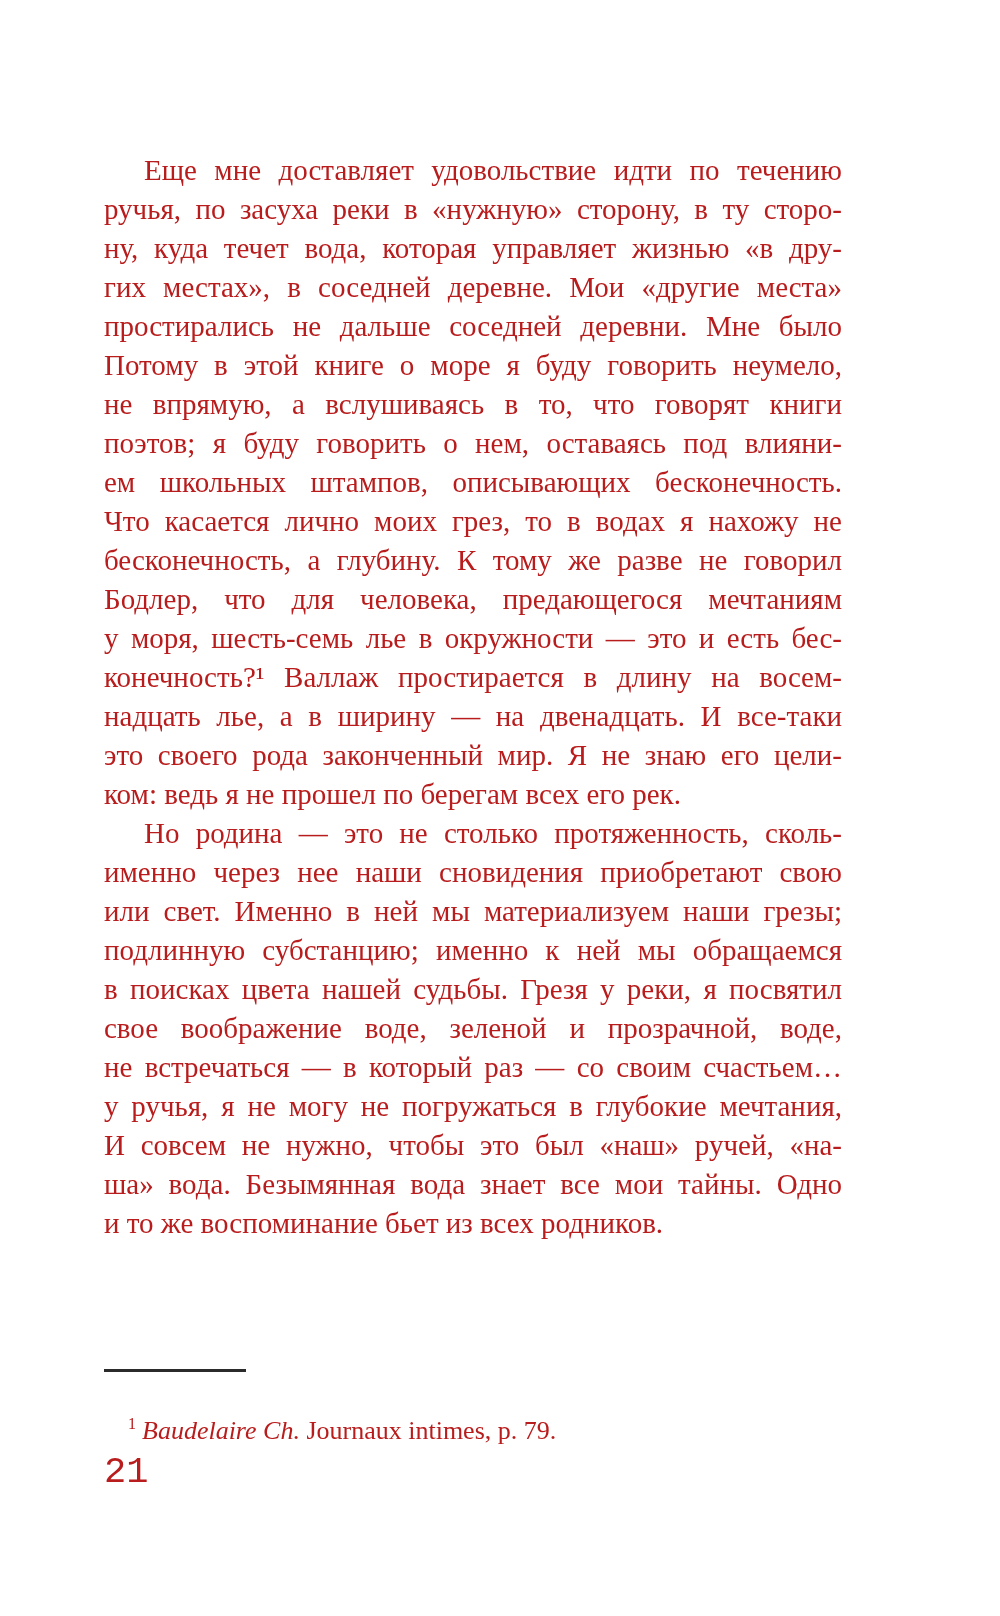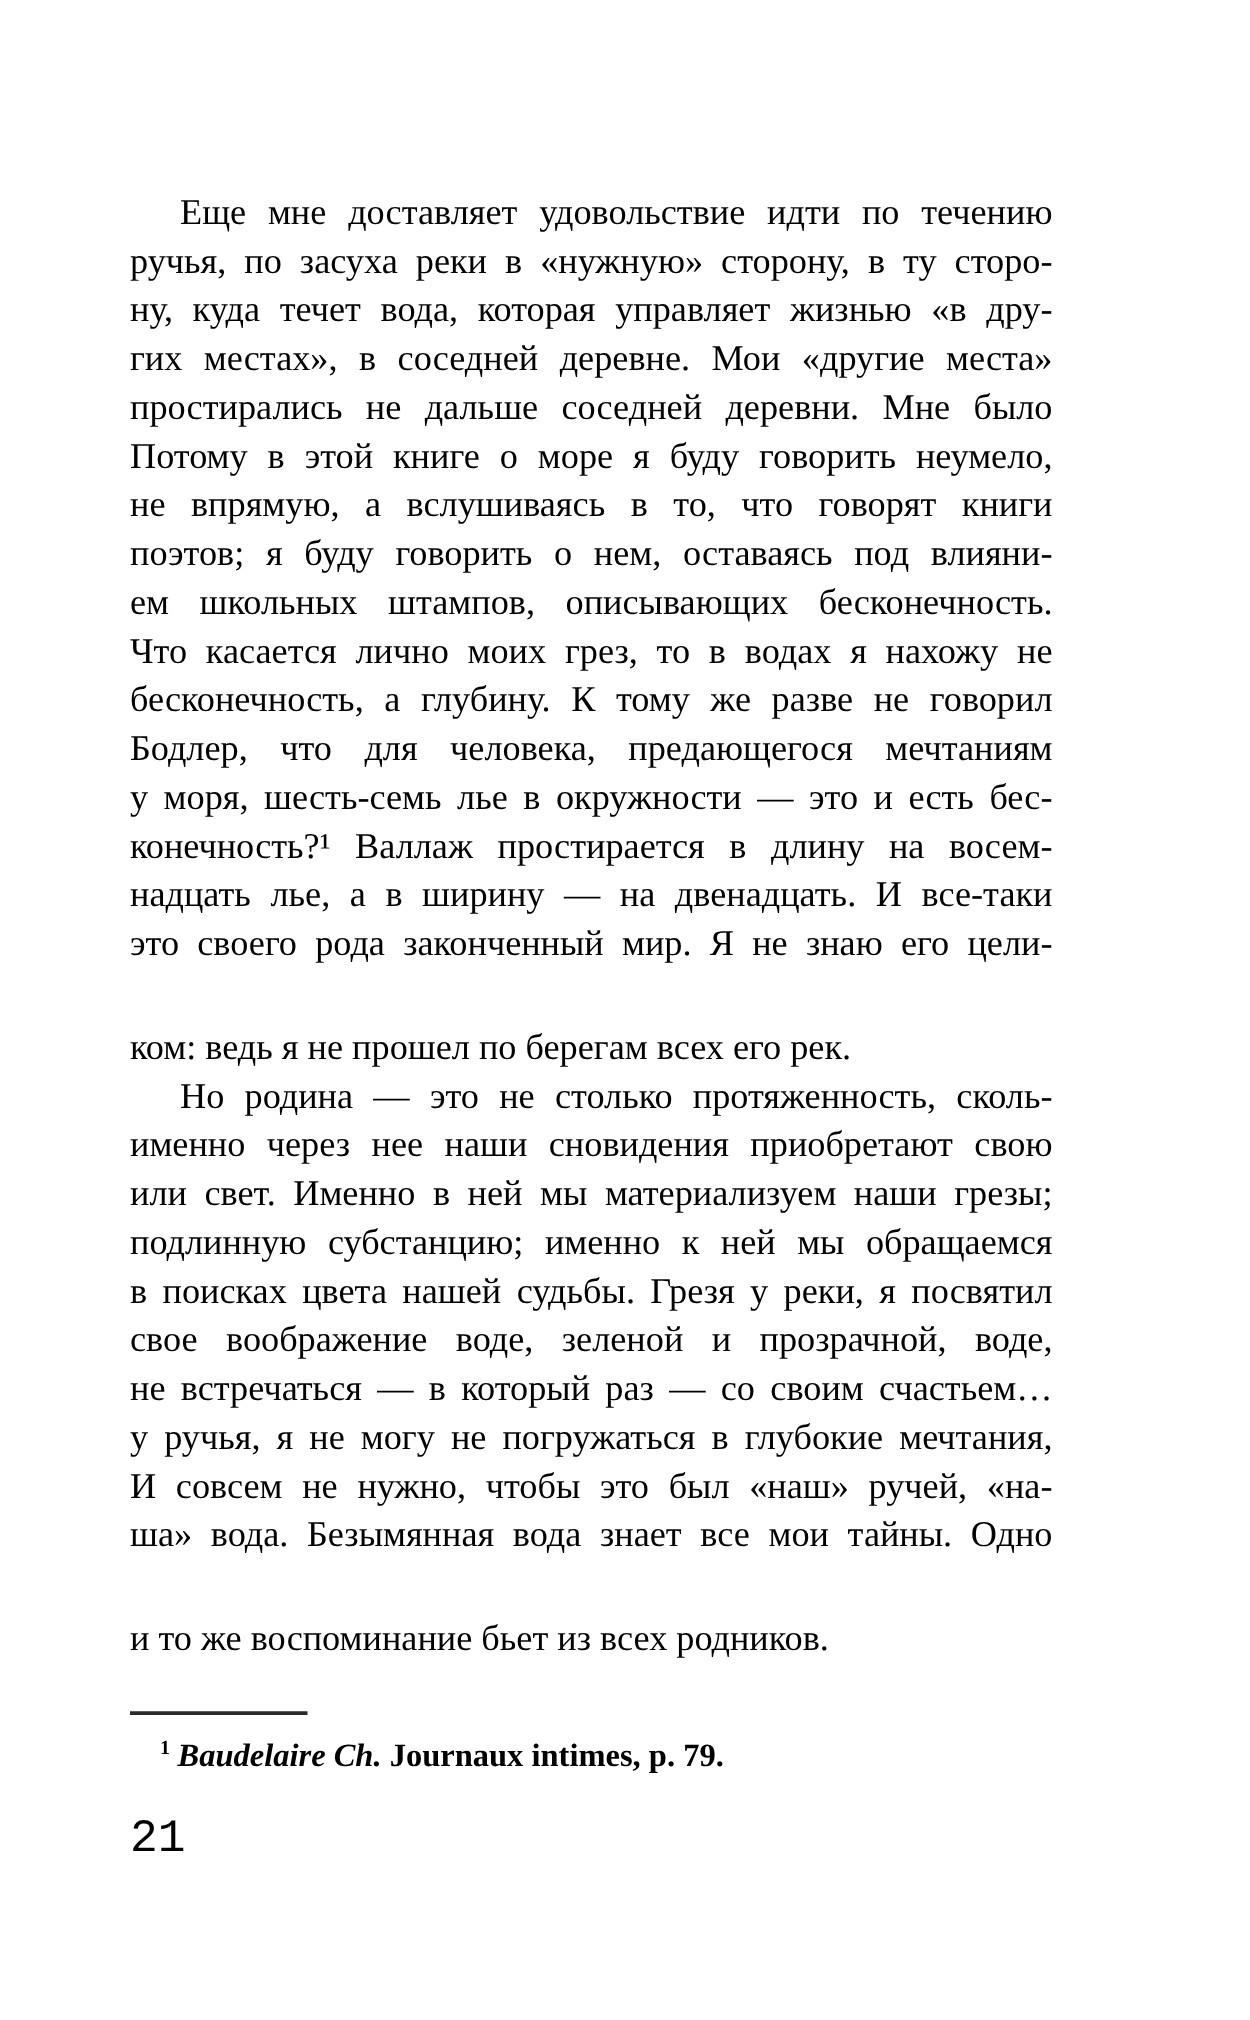--- a/index.html
+++ b/index.html
@@ -5,56 +5,55 @@
   html, body {
     margin: 0;
     padding: 0;
     background: #ffffff;
   }
   .page {
     position: relative;
     width: 972px;
     height: 1616px;
     background: #ffffff;
-    color: #000000;
+    color: #b91c1c;
     font-family: "Liberation Serif", "DejaVu Serif", serif;
     overflow: hidden;
   }
   .text-block {
     position: absolute;
     left: 104px;
     top: 151px;
     width: 738px;
     font-size: 29px;
     line-height: 39px;
   }
   .paragraph { margin: 0; }
   .line {
     text-align: justify;
     text-align-last: justify;
   }
   .line.first { text-indent: 40px; }
-  .line.last  { text-align-last: left; margin-top: 44px; }
+  .line.last  { text-align-last: left; }
   .footnote {
     position: absolute;
     left: 104px;
     top: 1369px;
     width: 738px;
   }
   .footnote-rule {
     width: 142px;
     height: 0;
     border-top: 3px solid #2b2b2b;
   }
   .footnote-text {
-    margin-top: 11px;
+    margin-top: 30px;
     padding-left: 24px;
     font-size: 26px;
-    line-height: 31px;
-    font-weight: bold;
+    line-height: 44px;
   }
   .footnote-text sup {
     font-size: 16px;
     margin-right: 6px;
   }
   .footnote-author {
     font-style: italic;
     margin-right: 0.25em;
   }
   .page-number {

